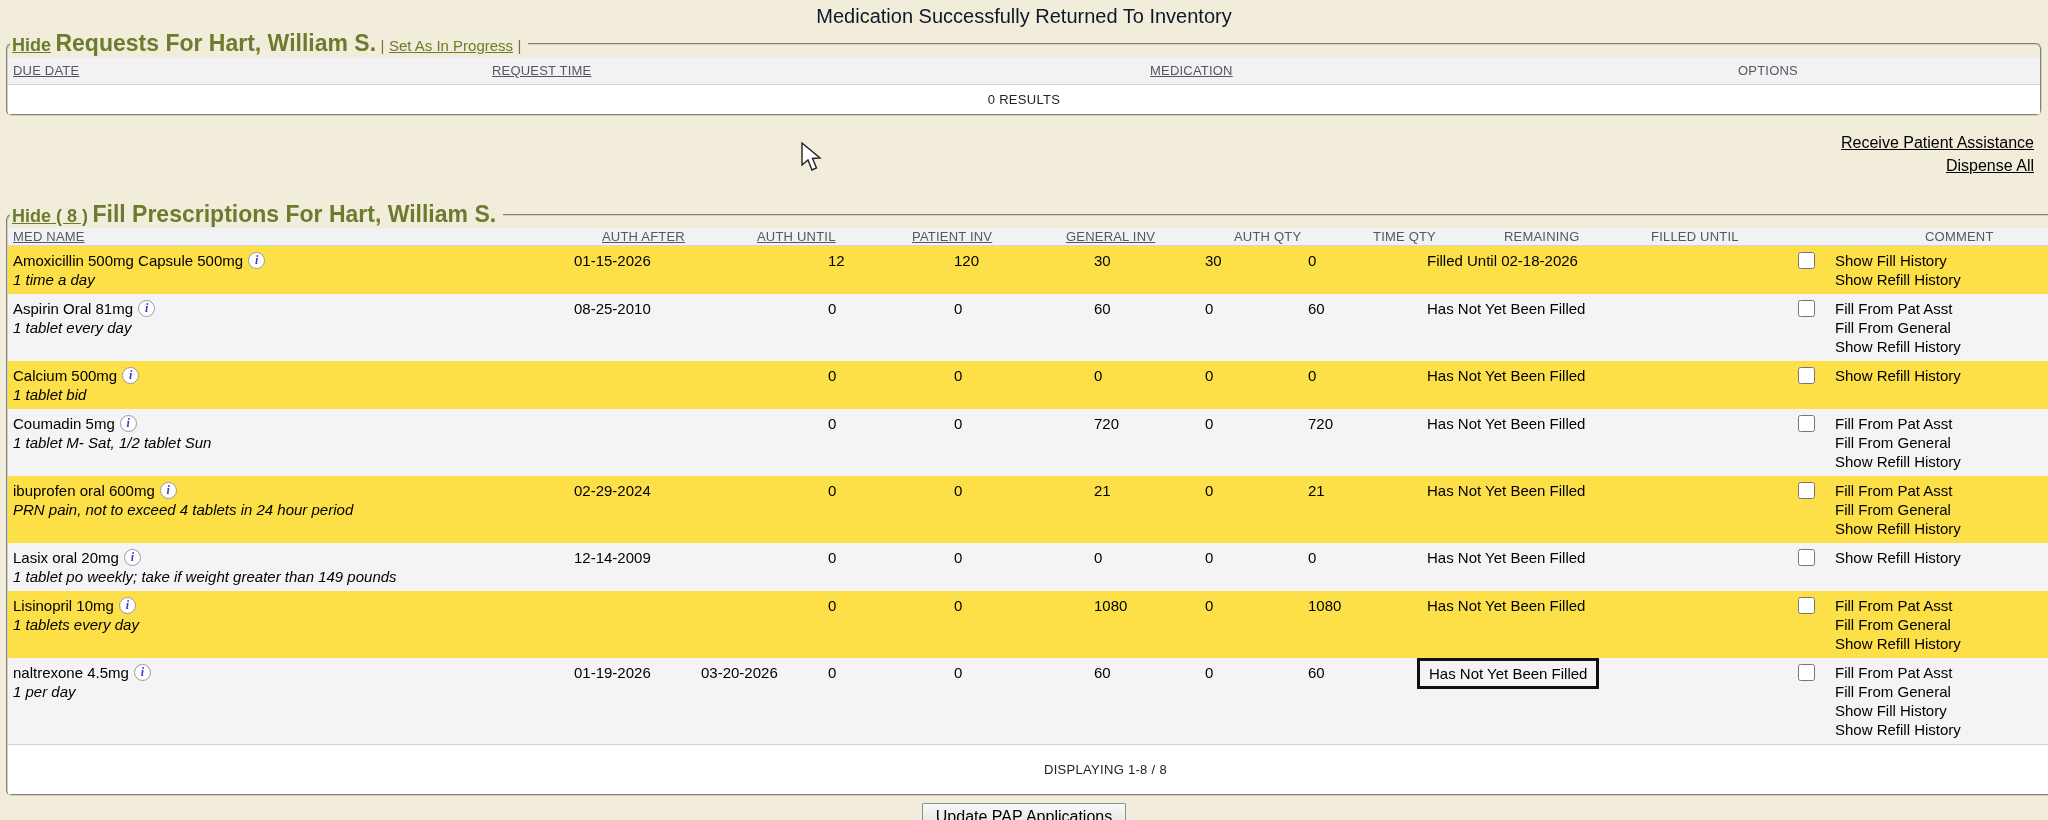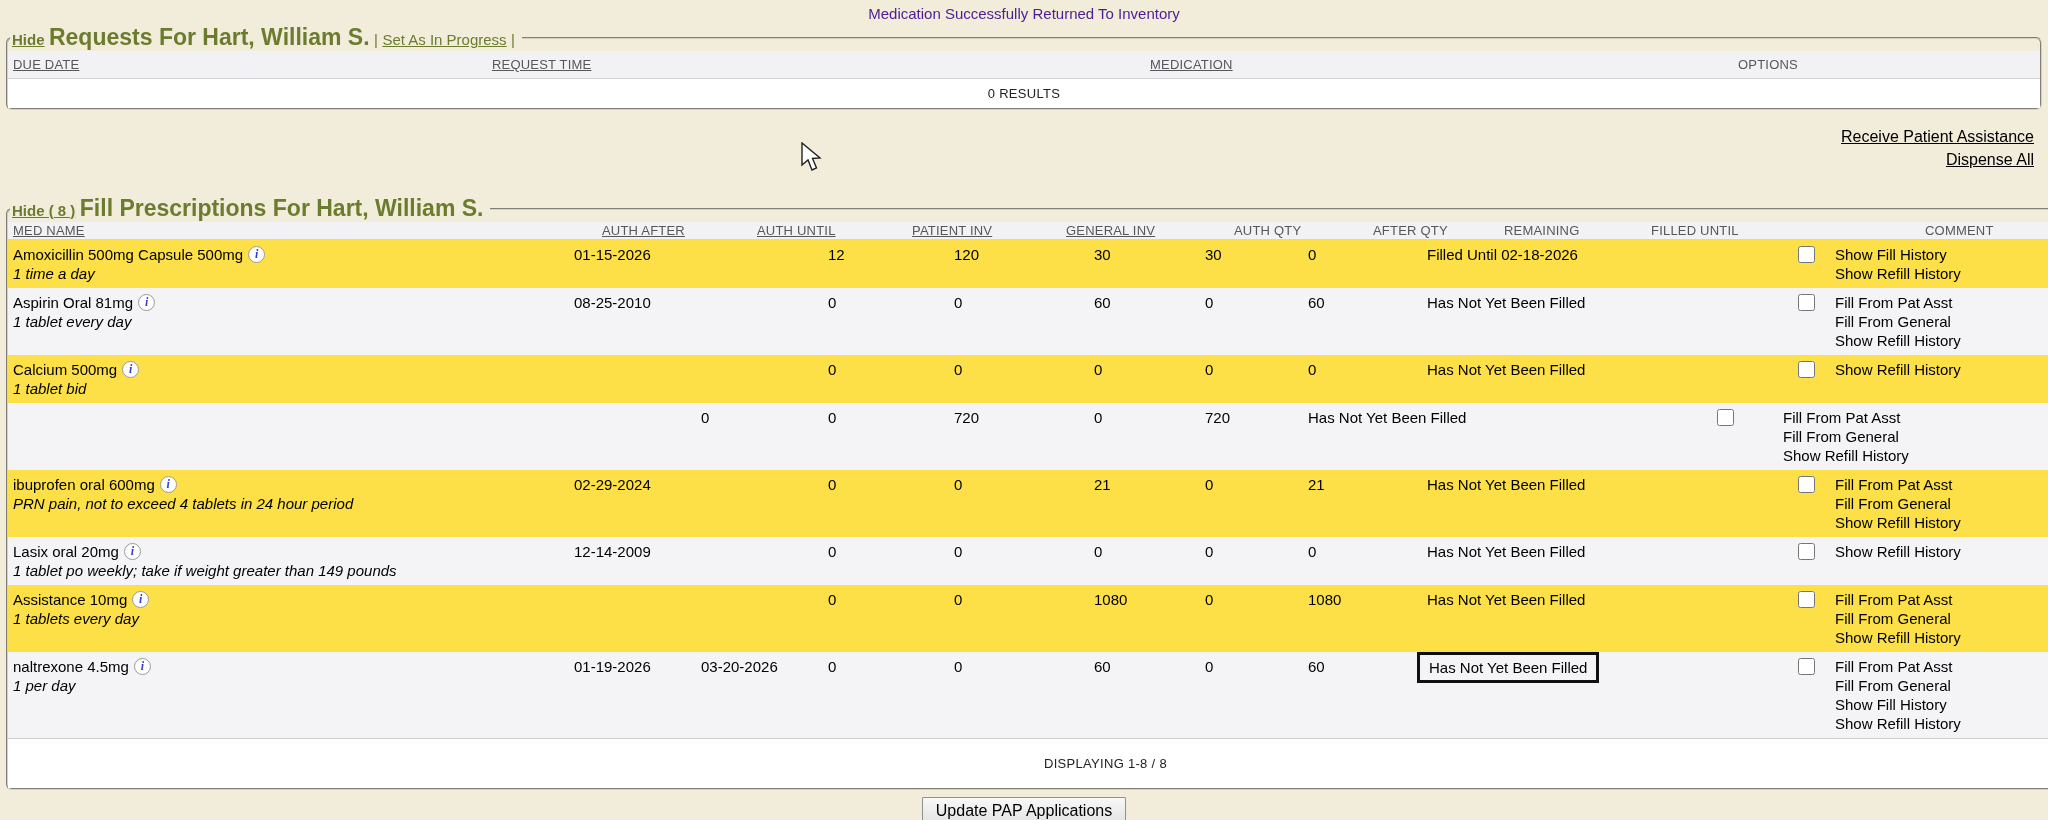--- a/index.html
+++ b/index.html
@@ -4,32 +4,32 @@
 <style>
   * { box-sizing: border-box; margin: 0; padding: 0; }
   html, body { width: 2048px; height: 820px; }
   body {
     font-family: "Liberation Sans", "DejaVu Sans", sans-serif;
     background: #f2ecda;
     color: #000;
     position: relative;
     overflow: hidden;
   }
-  .toast { text-align: center; font-size: 15px; padding: 5px 0 2px; color: #4c1d95; }
+  .toast { text-align: center; font-size: 20px; padding: 5px 0 2px; color: #0f172a; }
 
   fieldset.section {
     border: 2px groove #d5d1c2;
     border-radius: 6px;
     margin: 0 6px;
     padding: 0;
     background: transparent;
   }
   legend { margin-left: 2px; padding: 0 7px 0 2px; color: #6b7c2e; white-space: nowrap; }
   .section-title { font-size: 23px; font-weight: bold; color: #6b7c2e; }
-  .hide-link { font-size: 15px; font-weight: bold; color: #6b7c2e; text-decoration: underline; cursor: pointer; }
+  .hide-link { font-size: 18px; font-weight: bold; color: #6b7c2e; text-decoration: underline; cursor: pointer; }
   .legend-sep { font-size: 15px; color: #6b7c2e; }
   .legend-link { font-size: 15px; color: #6b7c2e; text-decoration: underline; cursor: pointer; }
 
   .t1-grid { display: grid; grid-template-columns: 450px 630px 560px 1fr; }
   .t2-grid { display: grid; grid-template-columns: 560px 127px 127px 126px 140px 111px 103px 119px 246px 110px 52px 1fr; }
   .t1-grid > *, .t2-grid > * { padding-left: 6px; }
   .t1-grid > :first-child, .t2-grid > :first-child { padding-left: 5px; }
 
   .hdr-row { background: #f2f2f5; border-bottom: 1px solid #d4d4d9; align-items: center; gap: 28px; }
   .t1-grid.hdr-row { height: 28px; }
@@ -105,21 +105,21 @@
       <a class="hide-link">Hide ( 8 )</a>
       <span class="section-title">Fill Prescriptions For Hart, William S.</span>
     </legend>
     <div class="t2-grid hdr-row" id="t2-header">
         <div class="hcell sortable">MED NAME</div>
         <div class="hcell sortable">AUTH AFTER</div>
         <div class="hcell sortable">AUTH UNTIL</div>
         <div class="hcell sortable">PATIENT INV</div>
         <div class="hcell sortable">GENERAL INV</div>
         <div class="hcell">AUTH QTY</div>
-        <div class="hcell">AFTER QTY</div>
+        <div class="hcell">TIME QTY</div>
         <div class="hcell">REMAINING</div>
         <div class="hcell">FILLED UNTIL</div>
         <div class="hcell">COMMENT</div>
         <div class="hcell">PAP</div>
         <div class="hcell">OPTIONS</div>
       </div>
     <div id="t2-body">
         <div class="t2-grid t2-row">
     <div class="cell med-cell">
       <span>Amoxicillin 500mg Capsule 500mg</span><span class="info-icon">i</span>
@@ -186,20 +186,24 @@
     </div>
     <div class="cell"></div>
     <div class="cell pap-cell">
       <input type="checkbox" class="pap-cb" style="">
     </div>
     <div class="cell options-cell">
             <a class="opt-link">Show Refill History</a>
           </div>
   </div>
         <div class="t2-grid t2-row alt">
+    <div class="cell med-cell">
+      <span>Coumadin 5mg</span><span class="info-icon">i</span>
+      <span class="sig">1 tablet M- Sat, 1/2 tablet Sun</span>
+    </div>
     <div class="cell"></div>
     <div class="cell"></div>
     <div class="cell">0</div>
     <div class="cell">0</div>
     <div class="cell">720</div>
     <div class="cell">0</div>
     <div class="cell">720</div>
     <div class="cell">
       <span class="filled-text">Has Not Yet Been Filled</span>
     </div>
@@ -256,21 +260,21 @@
     <div class="cell"></div>
     <div class="cell pap-cell">
       <input type="checkbox" class="pap-cb" style="">
     </div>
     <div class="cell options-cell">
             <a class="opt-link">Show Refill History</a>
           </div>
   </div>
         <div class="t2-grid t2-row">
     <div class="cell med-cell">
-      <span>Assistance 10mg</span><span class="info-icon">i</span>
+      <span>Lisinopril 10mg</span><span class="info-icon">i</span>
       <span class="sig">1 tablets every day</span>
     </div>
     <div class="cell"></div>
     <div class="cell"></div>
     <div class="cell">0</div>
     <div class="cell">0</div>
     <div class="cell">1080</div>
     <div class="cell">0</div>
     <div class="cell">1080</div>
     <div class="cell">

